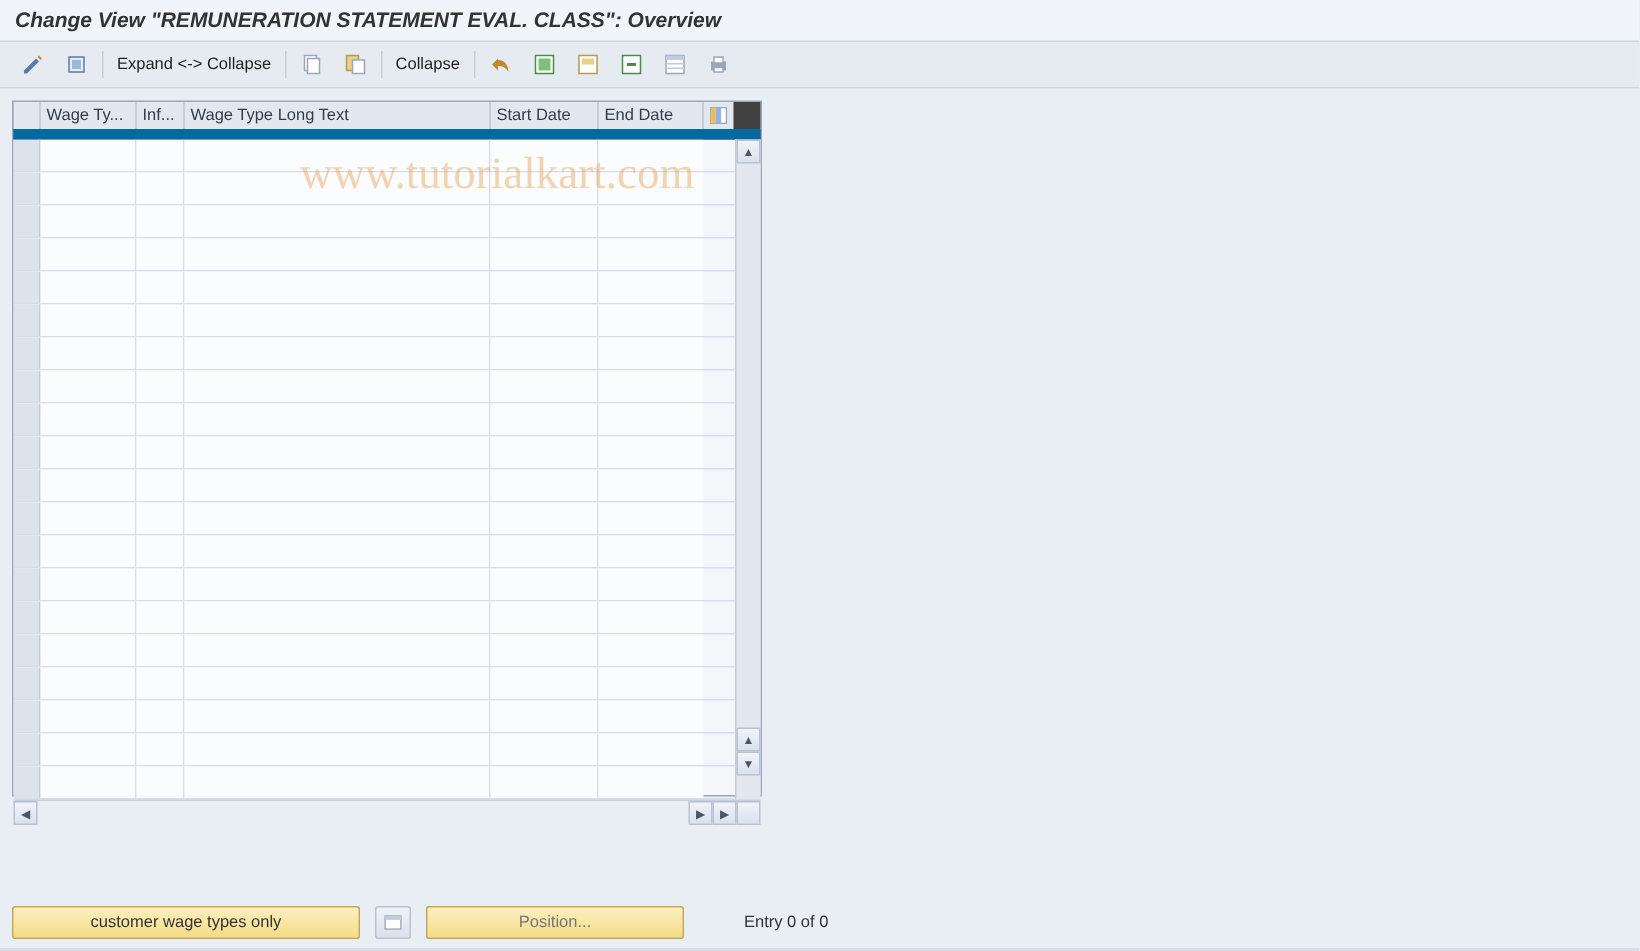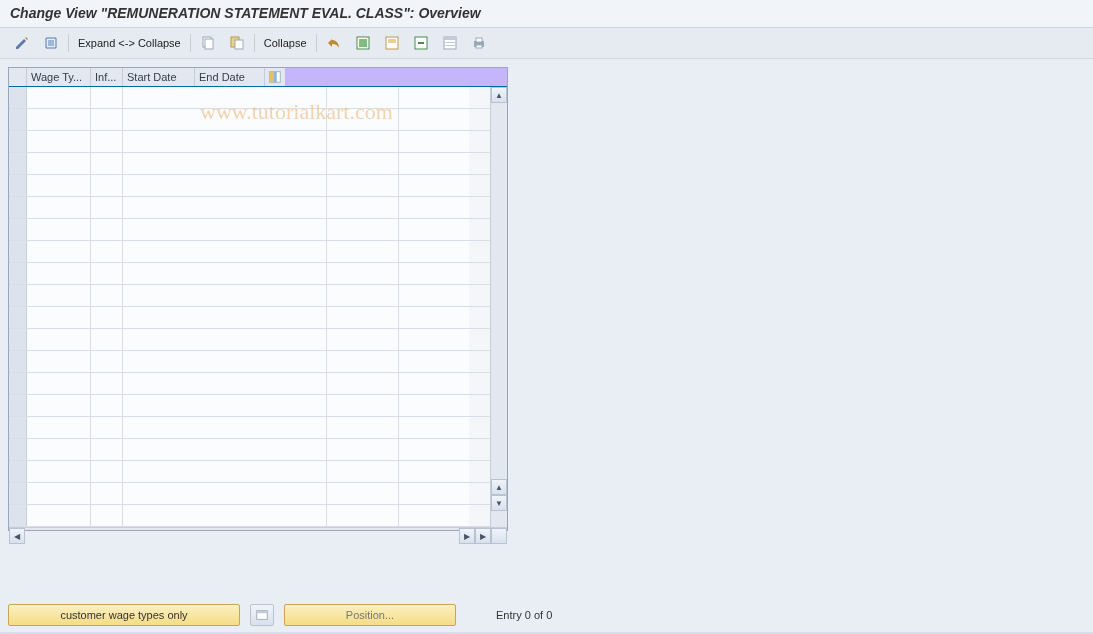--- a/index.html
+++ b/index.html
@@ -70,22 +70,22 @@
     position: relative;
     width: 498px;
     height: 462px;
     border: 1px solid #9aa7b8;
     background: #f4f6fa;
     display: flex;
     flex-direction: column;
   }
   .grid-header {
     display: flex;
-    background: #c4b5fd;
-    border-bottom: 1px solid #0369a1;
+    background: #404040;
+    border-bottom: 7px solid #0369a1;
   }
   .gh-cell {
     border-right: 1px solid #c5cdd9;
     padding: 3px 4px;
     color: #323c4b;
     white-space: nowrap;
     overflow: hidden;
     text-overflow: ellipsis;
     box-sizing: border-box;
     background: #e3e8f0;
@@ -212,21 +212,21 @@
     color: #777;
   }
   .entry-text {
     color: #333;
     margin-left: 30px;
   }
   .watermark {
     position: absolute;
     top: 40px;
     left: 200px;
-    font-size: 22px;
+    font-size: 30px;
     color: rgba(230,160,80,0.45);
     font-family: Georgia, serif;
     pointer-events: none;
     z-index: 50;
     white-space: nowrap;
   }
   .bottom-line{
     position:absolute; left:0; right:0; bottom:0; height:2px; background:#d7deea;
   }
 </style>
@@ -306,20 +306,21 @@
   </div>
 </div>
 
 <div class="content-area">
 
   <div class="grid-container">
     <div class="grid-header">
       <div class="gh-cell gh-sel"></div>
       <div class="gh-cell gh-c1">Wage Ty...</div>
       <div class="gh-cell gh-c2">Inf...</div>
+      <div class="gh-cell gh-c3">Wage Type Long Text</div>
       <div class="gh-cell gh-c4">Start Date</div>
       <div class="gh-cell gh-c5">End Date</div>
       <div class="gh-cell gh-cfg">
         <svg class="icon" style="width:14px;height:14px" viewBox="0 0 16 16">
             <rect x="2" y="2" width="12" height="12" fill="#fff" stroke="#9aa7b8"></rect>
             <rect x="2" y="2" width="4" height="12" fill="#e8c060"></rect>
             <rect x="6" y="2" width="4" height="12" fill="#8fb6e0"></rect>
           </svg>
       </div>
     </div>

